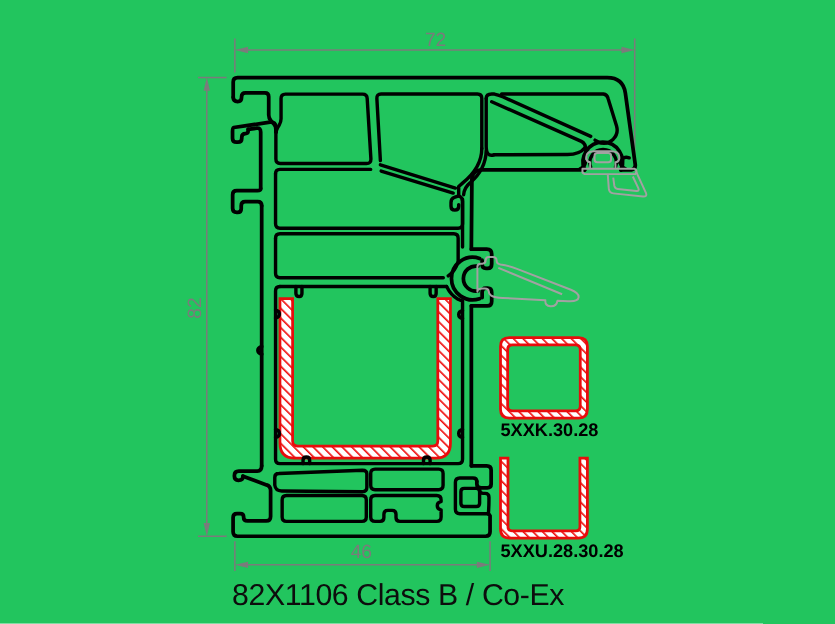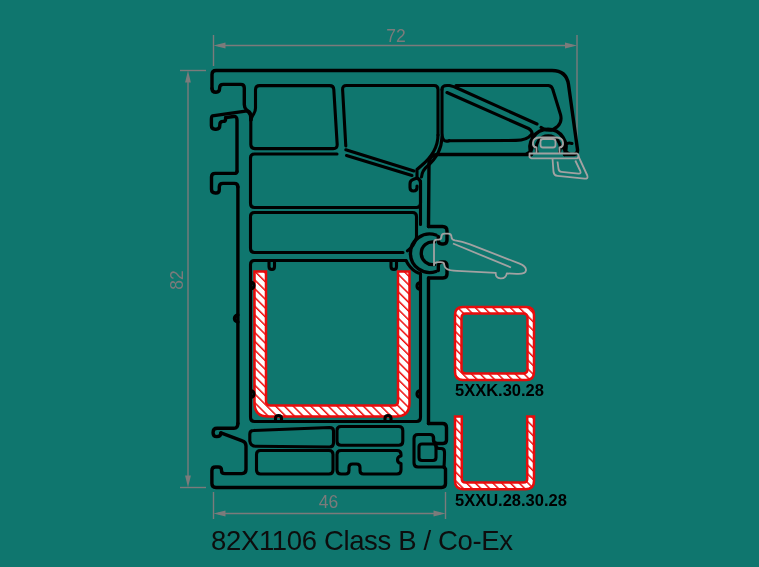--- a/index.html
+++ b/index.html
@@ -1,16 +1,16 @@
 <!DOCTYPE html>
 <html><head>
 <meta charset="utf-8">
 <style>
 html,body{margin:0;padding:0;background:#fff;}
-#page{position:relative;width:759px;height:567px;background:#0f766e;overflow:hidden;
+#page{position:relative;width:759px;height:567px;background:#22c55e;overflow:hidden;
 font-family:"Liberation Sans", sans-serif;}
 svg{position:absolute;left:0;top:0;}
 </style>
 </head>
 <body>
 <div id="page">
 <svg width="759" height="567" viewBox="0 0 759 567">
 <defs>
 <pattern id="hat" patternUnits="userSpaceOnUse" width="6.2" height="6.2" patternTransform="rotate(-45)">
 <rect x="0" y="0" width="6.2" height="6.2" fill="#ffffff"></rect>

